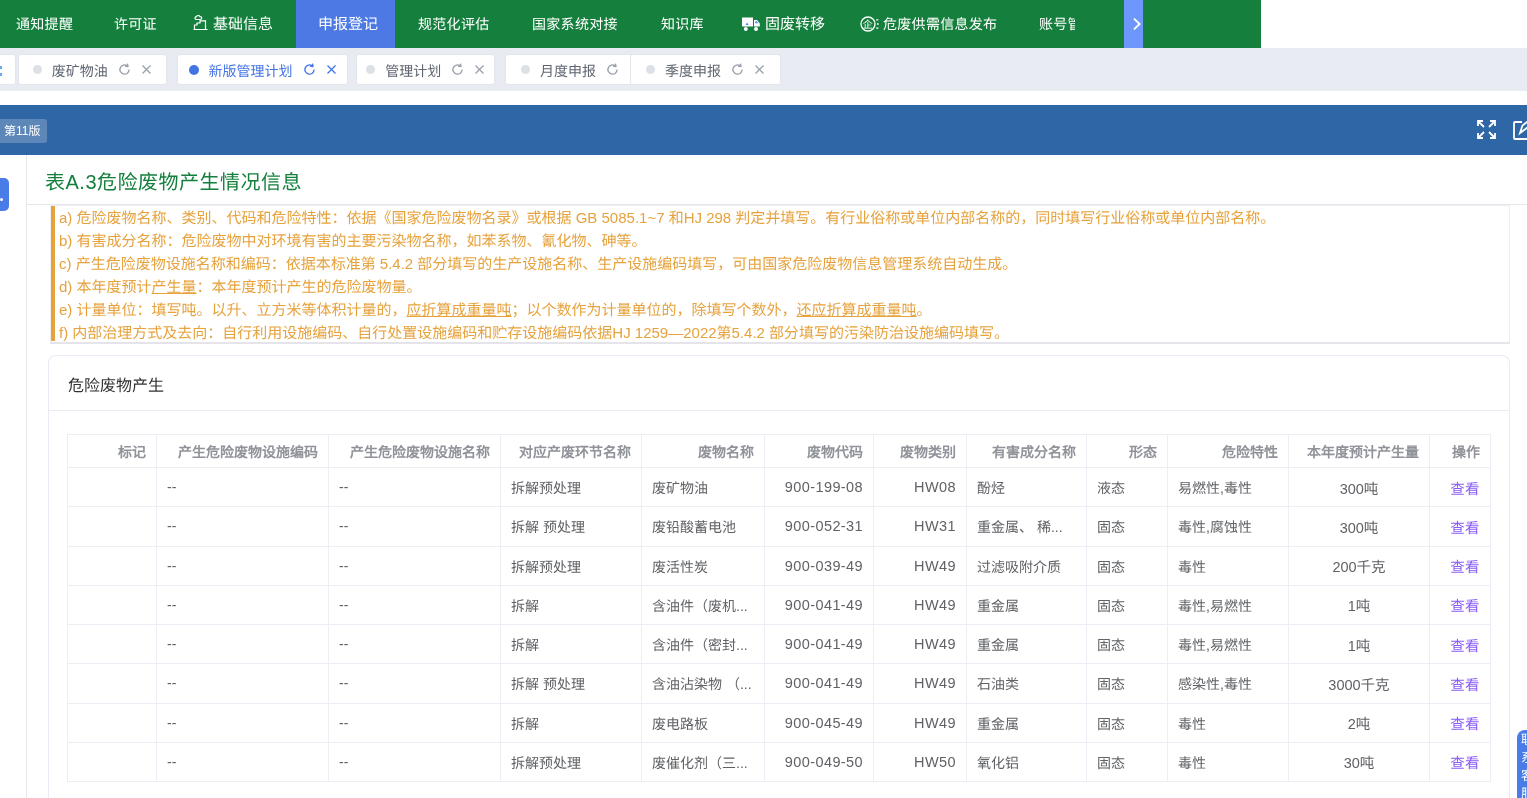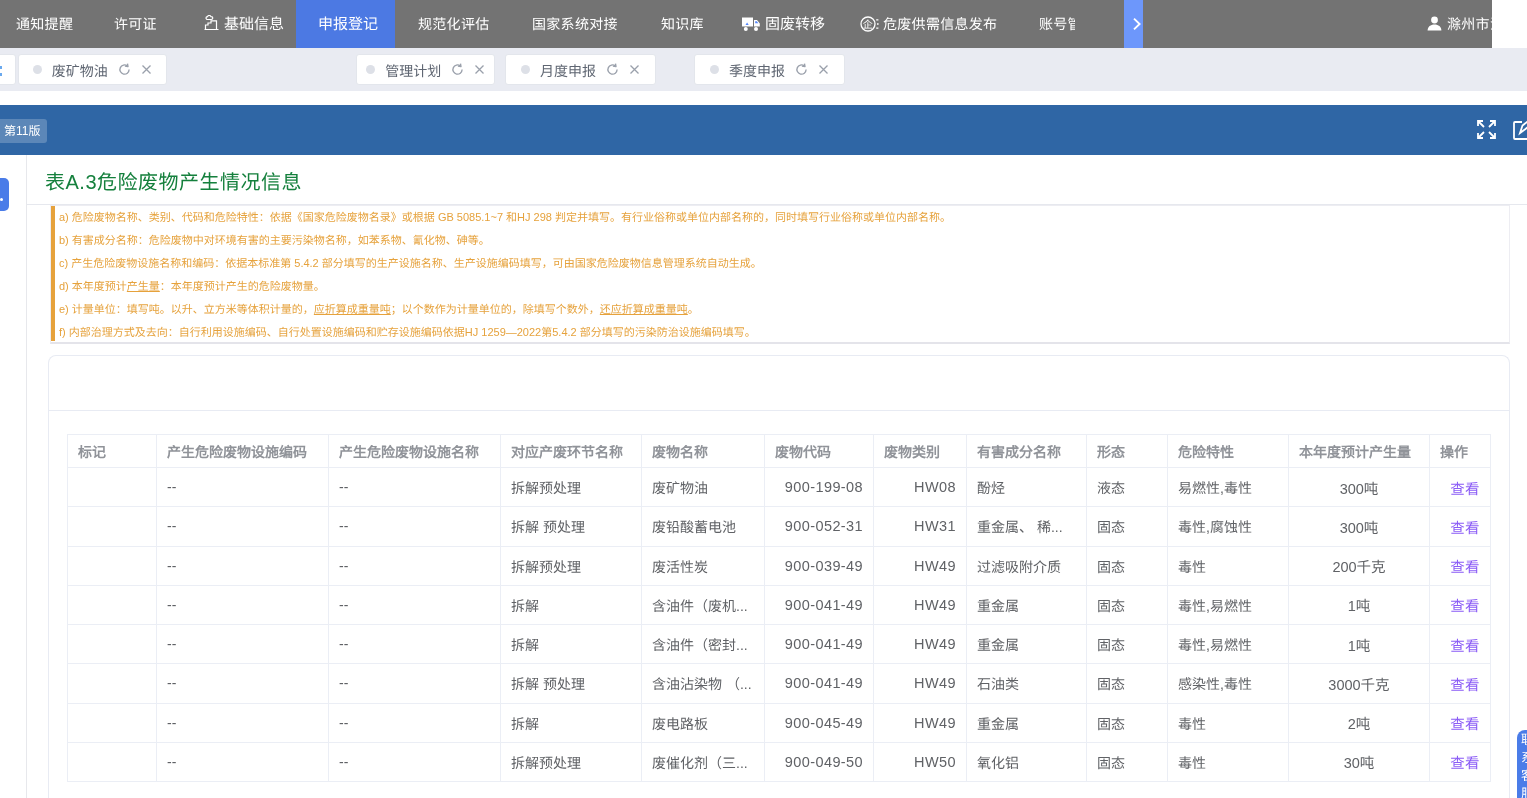--- a/index.html
+++ b/index.html
@@ -1,20 +1,20 @@
 <!DOCTYPE html>
 <html lang="zh-CN"><head>
 <meta charset="utf-8">
 <style>
 *{margin:0;padding:0;box-sizing:border-box}
 html,body{width:1527px;height:798px;overflow:hidden;background:#fff;
   font-family:"Liberation Sans",sans-serif;-webkit-font-smoothing:antialiased}
 .abs{position:absolute}
 
-#nav{position:absolute;left:0;top:0;width:1492px;height:48px;background:#737373;color:#fff;font-size:14px}
+#nav{position:absolute;left:0;top:0;width:1261px;height:48px;background:#15803d;color:#fff;font-size:14px}
 #nav .it{position:absolute;top:0;height:48px;line-height:48px;white-space:nowrap;letter-spacing:.3px}
 #nav .actbg{position:absolute;left:296px;top:0;width:99px;height:48px;background:#4C79E3}
 #nav .strip{position:absolute;left:1124px;top:0;width:19px;height:48px;background:#6D97FB}
 #nav svg{vertical-align:middle}
 
 #tabbar{position:absolute;left:0;top:48px;width:1527px;height:43px;background:#E9EBF2}
 .tab{position:absolute;top:6px;height:31px;background:#fff;border:1px solid #e3e6ec;border-radius:3px;
   display:flex;align-items:center;justify-content:center;font-size:14px;color:#5f6672;gap:10px;white-space:nowrap}
 .tab .dot{width:9px;height:9px;border-radius:50%;background:#dde0e7}
 .tab.active{color:#4374e6}
@@ -25,46 +25,46 @@
   background:rgba(255,255,255,.22);color:#fff;font-size:12px}
 
 #content{position:absolute;left:0;top:155px;width:1527px;height:643px;background:#fff}
 #leftline{position:absolute;left:26px;top:0;width:1px;height:643px;background:#e7e8ec}
 #handle{position:absolute;left:0;top:23px;width:9px;height:33px;background:#4a7ce8;border-radius:0 5px 5px 0}
 #title{position:absolute;left:45px;top:11px;font-size:20px;color:#15803d;font-weight:400;letter-spacing:.5px}
 #titleline{position:absolute;left:27px;top:49px;width:1500px;height:1px;background:#e6e8ee}
 #notes{position:absolute;left:50px;top:50px;width:1460px;height:139px;background:#fff;
   border:1px solid #ededf2;border-bottom:2px solid #e4e4ea}
 #notes .bar{position:absolute;left:0;top:0;width:4px;height:135px;background:#e6a23c}
-#notes .txt{position:absolute;left:8px;top:0;font-size:11px;line-height:23px;color:#e6a23c;white-space:nowrap}
+#notes .txt{position:absolute;left:8px;top:0;font-size:15px;line-height:23px;color:#e6a23c;white-space:nowrap}
 #panel{position:absolute;left:48px;top:200px;width:1462px;height:460px;background:#fff;
   border:1px solid #e8ebf3;border-radius:8px 8px 0 0;border-bottom:none}
 #ph{position:absolute;left:19px;top:2px;height:55px;line-height:55px;font-size:16px;color:#303133;font-weight:400}
 #phline{position:absolute;left:0;top:54px;width:1460px;height:1px;background:#e8ebf3}
 
 table{border-collapse:collapse;table-layout:fixed;font-size:14px;color:#606266}
 td,th{border:1px solid #ebeef5;overflow:hidden;white-space:nowrap;padding:0 10px}
-th{color:#909399;font-weight:bold;height:33px;text-align:left}
+th{color:#909399;font-weight:bold;height:33px;text-align:right}
 td{height:39.25px}
 td.c,th.c{text-align:right}
 td.c{font-size:14.5px;letter-spacing:.4px}
 td.r{font-size:14.5px}
 td.r{text-align:center}
 .lk{color:#8b5cf6}
 
 #kefu{position:absolute;left:1517px;top:730px;width:26px;height:96px;background:#4a7ce8;border-radius:8px 0 0 8px;
   color:#fff;font-size:13px;padding-top:1px;padding-left:4px;text-align:left;line-height:18px}
 </style>
 </head>
 <body>
 <div id="nav">
   <div class="actbg"></div>
   <div class="it" style="left:16px">通知提醒</div>
   <div class="it" style="left:114px">许可证</div>
-  <div class="it" style="left:203px;font-size:15px;letter-spacing:0">
+  <div class="it" style="left:192px;font-size:15px;letter-spacing:0">
     <svg width="17" height="17" viewBox="0 0 17 17" fill="none" stroke="#fff" stroke-width="1.2" style="margin-right:4px;margin-bottom:3px">
       <path d="M1.5 14.5h14M2.5 14.5v-4.5l2.5.01v-2l3-.01v-2.2h5.5v8.7" fill="none"></path>
       <path d="M4.5 4.5c-.8 0-1.5-.6-1.5-1.4 0-.8.7-1.4 1.5-1.4.2-.7.9-1.2 1.7-1.2.8 0 1.5.5 1.7 1.2h.3c.9 0 1.6.6 1.6 1.4 0 .8-.7 1.4-1.6 1.4z" fill="none"></path>
     </svg>基础信息</div>
   <div class="it" style="left:318px;font-size:15px;letter-spacing:0">申报登记</div>
   <div class="it" style="left:418px">规范化评估</div>
   <div class="it" style="left:532px">国家系统对接</div>
   <div class="it" style="left:661px">知识库</div>
   <div class="it" style="left:741px;font-size:15px;letter-spacing:0">
     <svg width="20" height="16" viewBox="0 0 20 16" fill="#fff" style="margin-right:4px;margin-bottom:2px">
@@ -105,20 +105,31 @@
       <span class="dot"></span>
       <span>废矿物油</span>
     <svg width="13" height="13" viewBox="0 0 13 13" fill="none" stroke="#9aa0ab" stroke-width="1.35">
         <path d="M11.1 6.6A4.6 4.6 0 1 1 9.3 2.9"></path>
         <path d="M9.5 0.6l.5 3.1-3.1-.5" stroke-linejoin="round"></path>
       </svg>
     <svg width="11" height="11" viewBox="0 0 11 11" stroke="#9aa0ab" stroke-width="1.3">
         <path d="M1.5 1.5l8 8M9.5 1.5l-8 8"></path>
       </svg>
   </div>
+  <div class="tab active" style="left:177px;width:171px">
+      <span class="dot"></span>
+      <span>新版管理计划</span>
+    <svg width="13" height="13" viewBox="0 0 13 13" fill="none" stroke="#4374e6" stroke-width="1.35">
+        <path d="M11.1 6.6A4.6 4.6 0 1 1 9.3 2.9"></path>
+        <path d="M9.5 0.6l.5 3.1-3.1-.5" stroke-linejoin="round"></path>
+      </svg>
+    <svg width="11" height="11" viewBox="0 0 11 11" stroke="#4374e6" stroke-width="1.3">
+        <path d="M1.5 1.5l8 8M9.5 1.5l-8 8"></path>
+      </svg>
+  </div>
   <div class="tab" style="left:356.3px;width:139px">
       <span class="dot"></span>
       <span>管理计划</span>
     <svg width="13" height="13" viewBox="0 0 13 13" fill="none" stroke="#9aa0ab" stroke-width="1.35">
         <path d="M11.1 6.6A4.6 4.6 0 1 1 9.3 2.9"></path>
         <path d="M9.5 0.6l.5 3.1-3.1-.5" stroke-linejoin="round"></path>
       </svg>
     <svg width="11" height="11" viewBox="0 0 11 11" stroke="#9aa0ab" stroke-width="1.3">
         <path d="M1.5 1.5l8 8M9.5 1.5l-8 8"></path>
       </svg>
@@ -127,21 +138,21 @@
       <span class="dot"></span>
       <span>月度申报</span>
     <svg width="13" height="13" viewBox="0 0 13 13" fill="none" stroke="#9aa0ab" stroke-width="1.35">
         <path d="M11.1 6.6A4.6 4.6 0 1 1 9.3 2.9"></path>
         <path d="M9.5 0.6l.5 3.1-3.1-.5" stroke-linejoin="round"></path>
       </svg>
     <svg width="11" height="11" viewBox="0 0 11 11" stroke="#9aa0ab" stroke-width="1.3">
         <path d="M1.5 1.5l8 8M9.5 1.5l-8 8"></path>
       </svg>
   </div>
-  <div class="tab" style="left:694px;width:151px">
+  <div class="tab" style="left:630px;width:151px">
       <span class="dot"></span>
       <span>季度申报</span>
     <svg width="13" height="13" viewBox="0 0 13 13" fill="none" stroke="#9aa0ab" stroke-width="1.35">
         <path d="M11.1 6.6A4.6 4.6 0 1 1 9.3 2.9"></path>
         <path d="M9.5 0.6l.5 3.1-3.1-.5" stroke-linejoin="round"></path>
       </svg>
     <svg width="11" height="11" viewBox="0 0 11 11" stroke="#9aa0ab" stroke-width="1.3">
         <path d="M1.5 1.5l8 8M9.5 1.5l-8 8"></path>
       </svg>
   </div>
@@ -173,20 +184,21 @@
     <div class="txt">
       a) 危险废物名称、类别、代码和危险特性：依据《国家危险废物名录》或根据 GB 5085.1~7 和HJ 298 判定并填写。有行业俗称或单位内部名称的，同时填写行业俗称或单位内部名称。<br>
       b) 有害成分名称：危险废物中对环境有害的主要污染物名称，如苯系物、氰化物、砷等。<br>
       c) 产生危险废物设施名称和编码：依据本标准第 5.4.2 部分填写的生产设施名称、生产设施编码填写，可由国家危险废物信息管理系统自动生成。<br>
       d) 本年度预计<u>产生量</u>：本年度预计产生的危险废物量。<br>
       e) 计量单位：填写吨。以升、立方米等体积计量的，<u>应折算成重量吨</u>；以个数作为计量单位的，除填写个数外，<u>还应折算成重量吨</u>。<br>
       f) 内部治理方式及去向：自行利用设施编码、自行处置设施编码和贮存设施编码依据HJ 1259—2022第5.4.2 部分填写的污染防治设施编码填写。
     </div>
   </div>
   <div id="panel">
+    <div id="ph">危险废物产生</div>
     <div id="phline"></div>
     <table style="position:absolute;left:18px;top:78px;width:1423px">
       <colgroup>
         <col style="width:89px">
           <col style="width:172px">
           <col style="width:172px">
           <col style="width:141px">
         <col style="width:123px">
           <col style="width:109px">
           <col style="width:93px">

